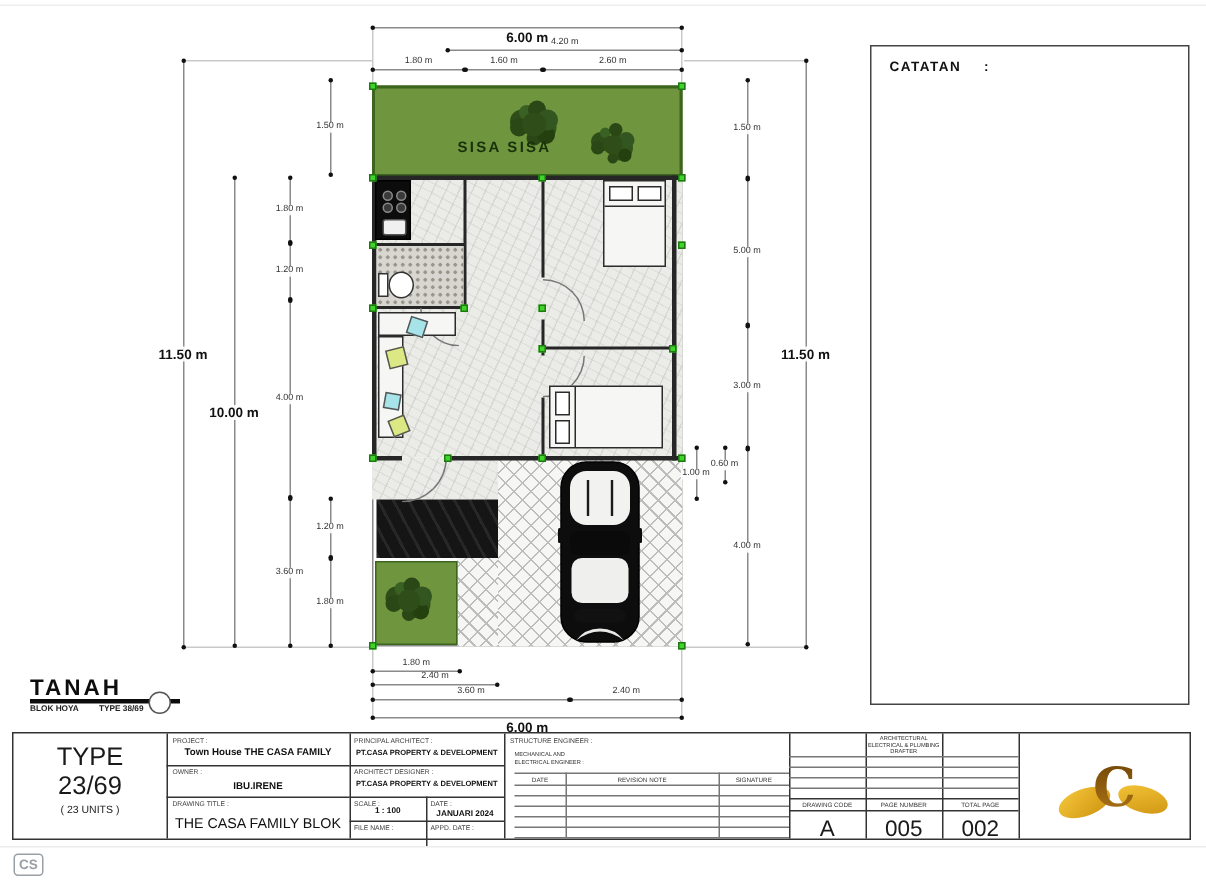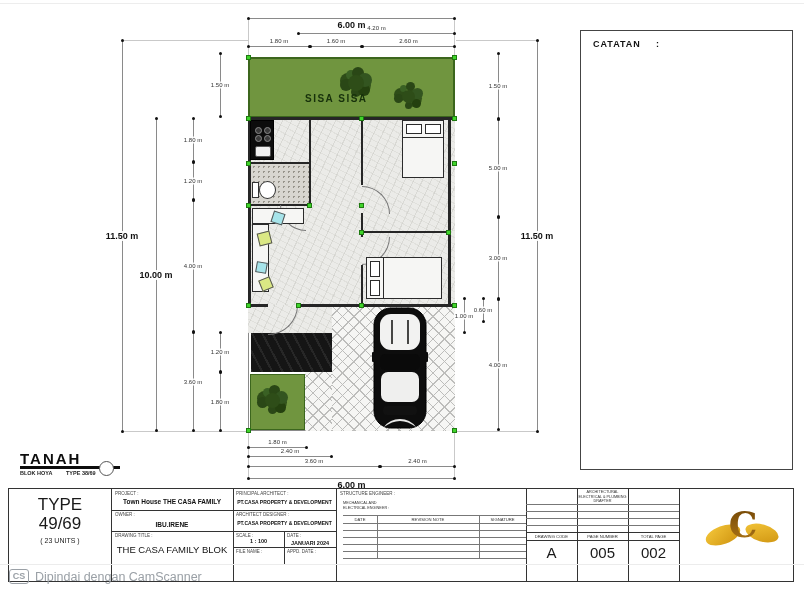--- a/index.html
+++ b/index.html
@@ -48,21 +48,21 @@
   
   .sisa-label{position:absolute;font-size:10px;font-weight:bold;letter-spacing:1.5px;color:#17310b;}
   .catatan-box{position:absolute;left:580px;top:30px;width:213px;height:440px;border:1px solid #444;box-sizing:border-box;background:#fff;}
   .catatan-title{position:absolute;left:12px;top:8px;font-size:9px;font-weight:bold;letter-spacing:1px;color:#111;}
   .catatan-colon{position:absolute;left:75px;top:8px;font-size:9px;font-weight:bold;color:#111;}
   .denah-title{position:absolute;left:20px;top:450px;font-size:15px;font-weight:bold;letter-spacing:2px;color:#0d0d0d;}
   .denah-rule{position:absolute;left:20px;top:466px;width:100px;height:2.5px;background:#0d0d0d;}
   .denah-sub{position:absolute;font-size:5.5px;font-weight:bold;color:#222;}
   .denah-circle{position:absolute;left:99px;top:461px;width:15px;height:15px;border:1.2px solid #555;border-radius:50%;background:#fff;box-sizing:border-box;}
   
-  .tb{position:absolute;left:8px;top:488px;width:786px;height:94px;border:1.4px solid #333;box-sizing:border-box;background:#fff;}
+  .tb{position:absolute;left:8px;top:488px;width:786px;height:72px;border:1.4px solid #333;box-sizing:border-box;background:#fff;}
   .tb .vline{position:absolute;top:0;width:1px;height:100%;background:#333;}
   .tb .hline{position:absolute;height:1px;background:#333;}
   .tb .hline-thin{position:absolute;height:1px;background:#777;}
   .tb-label{position:absolute;font-size:4.5px;color:#444;white-space:nowrap;}
   .tb-val{position:absolute;font-weight:bold;color:#111;white-space:nowrap;}
   .tb-type{position:absolute;left:0;top:6px;width:102px;text-align:center;font-size:17px;color:#1a1a1a;line-height:19px;}
   .tb-units{position:absolute;left:0;top:48px;width:102px;text-align:center;font-size:7px;color:#222;}
   .tb-bignum{position:absolute;font-size:15px;color:#1a1a1a;text-align:center;}
   .tb-colhead{position:absolute;font-size:4.2px;color:#333;text-align:center;white-space:nowrap;}
   .tb-mini{position:absolute;font-size:3.8px;line-height:4.6px;color:#333;text-align:center;white-space:nowrap;}
@@ -332,21 +332,21 @@
 
   <div class="tb">
     <div class="vline" style="left:102px;"></div>
     <div class="vline" style="left:224px;"></div>
     <div class="vline" style="left:327px;"></div>
     <div class="vline" style="left:517px;"></div>
     <div class="vline" style="left:670px;"></div>
 
     <div class="tb-type">
       <div>TYPE</div>
-      <div>49/69</div>
+      <div>23/69</div>
     </div>
     <div class="tb-units">( 23 UNITS )</div>
 
     <div class="hline" style="left:102px;top:21px;width:122px;"></div>
     <div class="hline" style="left:102px;top:42px;width:122px;"></div>
     <div class="tb-label" style="left:106px;top:2px;">PROJECT :</div>
     <div class="tb-val" style="left:102px;top:9px;width:122px;text-align:center;font-size:6.5px;">Town House THE CASA FAMILY</div>
     <div class="tb-label" style="left:106px;top:23px;">OWNER :</div>
     <div class="tb-val" style="left:102px;top:32px;width:122px;text-align:center;font-size:6.5px;">IBU.IRENE</div>
     <div class="tb-label" style="left:106px;top:44px;">DRAWING TITLE :</div>
@@ -417,15 +417,14 @@
         </linearGradient>
       </defs>
       <ellipse cx="24" cy="36" rx="18" ry="9" fill="url(#gold)" transform="rotate(-20 24 36)"></ellipse>
       <ellipse cx="63" cy="34" rx="17" ry="8.5" fill="url(#gold)" transform="rotate(16 63 34)"></ellipse>
       <text x="44" y="38" text-anchor="middle" font-family="DejaVu Serif, serif" font-weight="bold" font-size="36" fill="url(#brown)">C</text>
     </svg>
   </div>
 
   <div class="abs" style="left:0;top:564px;width:804px;height:1px;background:#ececec;"></div>
   <div class="footer-badge">CS</div>
-  <div class="footer-text">Dipindai dengan CamScanner</div>
 
 </div>
 
 </body></html>

